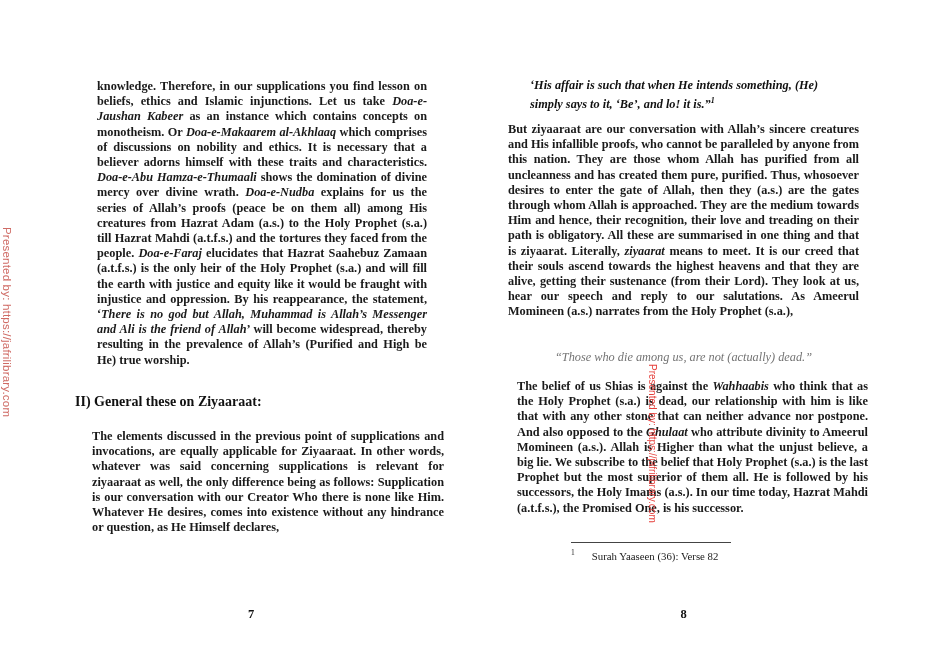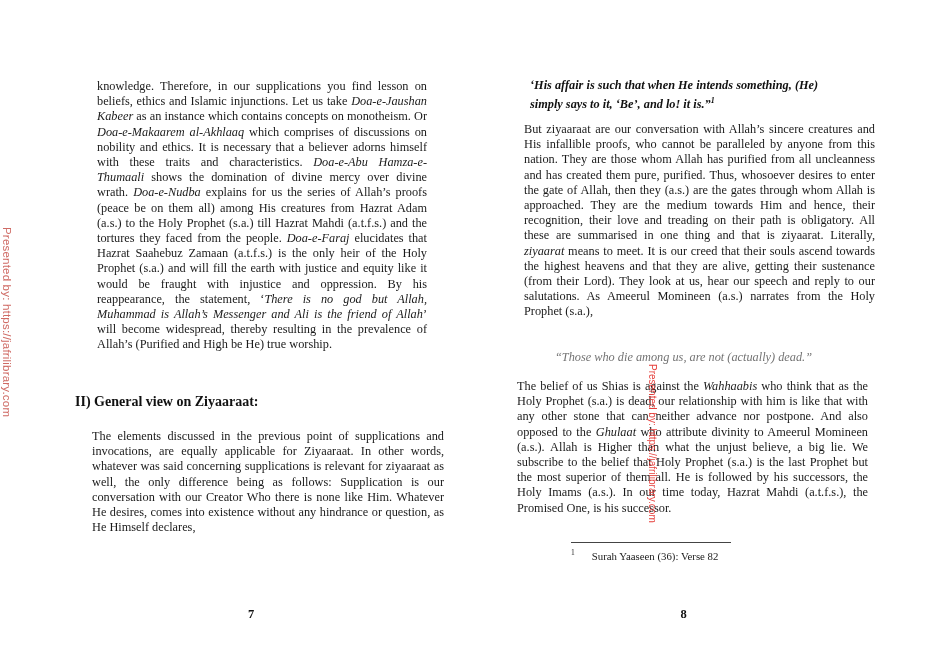--- a/index.html
+++ b/index.html
@@ -17,39 +17,40 @@
   .page{position:absolute;top:0;height:661px;}
   .page-left{left:75px;width:352px;}
   .page-right{left:508px;width:351px;}
 
   .body-text{
     margin:0;
     font-size:12.3px;
     line-height:15.2px;
     text-align:justify;
     color:#1a1a1a;
+    font-weight:bold;
   }
   .it{font-style:italic;}
 
   
   .lp-para1{position:absolute;top:79px;left:22px;width:330px;}
   .lp-heading{
     position:absolute;top:394px;left:0;margin:0;
     font-size:14px;font-weight:bold;color:#111;
   }
   .lp-para2{position:absolute;top:429px;left:17px;width:352px;}
 
   
   .rp-quote{
     position:absolute;top:78px;left:22px;width:322px;
     font-size:12.3px;line-height:15.2px;
     font-weight:bold;font-style:italic;color:#111;
   }
   .rp-quote sup{font-size:8px;font-style:italic;}
-  .rp-para1{position:absolute;top:122px;left:16px;width:351px;}
+  .rp-para1{position:absolute;top:122px;left:0;width:351px;}
   .rp-hadith{
     position:absolute;top:350px;left:0;width:351px;
     font-size:12.3px;font-style:italic;text-align:center;color:#737373;
   }
   .rp-para2{position:absolute;top:379px;left:9px;width:351px;}
 
   .rp-footnote{position:absolute;top:542px;left:16px;width:351px;font-size:10.8px;color:#1a1a1a;margin-left:47px;}
   .footnote-rule{width:160px;border-top:1px solid #444;margin-bottom:5px;}
   .rp-footnote sup{font-size:7.5px;margin-right:17px;}
 
@@ -79,21 +80,21 @@
 </style>
 </head>
 <body>
 
 <div class="canvas">
 
   <div class="watermark wm-left" style="color: rgb(207, 107, 101);">Presented by: https://jafrilibrary.com</div>
 
   <div class="page page-left">
     <p class="body-text lp-para1"><span>knowledge. Therefore, in our supplications you find lesson on beliefs, ethics and Islamic injunctions. Let us take </span><span class="it">Doa-e-Jaushan Kabeer</span><span> as an instance which contains concepts on monotheism. Or </span><span class="it">Doa-e-Makaarem al-Akhlaaq</span><span> which comprises of discussions on nobility and ethics. It is necessary that a believer adorns himself with these traits and characteristics. </span><span class="it">Doa-e-Abu Hamza-e-Thumaali</span><span> shows the domination of divine mercy over divine wrath. </span><span class="it">Doa-e-Nudba</span><span> explains for us the series of Allah’s proofs (peace be on them all) among His creatures from Hazrat Adam (a.s.) to the Holy Prophet (s.a.) till Hazrat Mahdi (a.t.f.s.) and the tortures they faced from the people. </span><span class="it">Doa-e-Faraj</span><span> elucidates that Hazrat Saahebuz Zamaan (a.t.f.s.) is the only heir of the Holy Prophet (s.a.) and will fill the earth with justice and equity like it would be fraught with injustice and oppression. By his reappearance, the statement, ‘</span><span class="it">There is no god but Allah, Muhammad is Allah’s Messenger and Ali is the friend of Allah</span><span>’ will become widespread, thereby resulting in the prevalence of Allah’s (Purified and High be He) true worship.</span></p>
-    <h2 class="lp-heading">II) General view on Ziyaaraat:</h2>
+    <h2 class="lp-heading">II) General these on Ziyaaraat:</h2>
     <p class="body-text lp-para2">The elements discussed in the previous point of supplications and invocations, are equally applicable for Ziyaaraat. In other words, whatever was said concerning supplications is relevant for ziyaaraat as well, the only difference being as follows: Supplication is our conversation with our Creator Who there is none like Him. Whatever He desires, comes into existence without any hindrance or question, as He Himself declares,</p>
     <div class="page-number">7</div>
   </div>
 
   <div class="page page-right">
     <div class="rp-quote">
       <span>‘His affair is such that when He intends something, (He) simply says to it, ‘Be’, and lo! it is.”</span><sup>1</sup>
     </div>
     <p class="body-text rp-para1"><span>But ziyaaraat are our conversation with Allah’s sincere creatures and His infallible proofs, who cannot be paralleled by anyone from this nation. They are those whom Allah has purified from all uncleanness and has created them pure, purified. Thus, whosoever desires to enter the gate of Allah, then they (a.s.) are the gates through whom Allah is approached. They are the medium towards Him and hence, their recognition, their love and treading on their path is obligatory. All these are summarised in one thing and that is ziyaarat. Literally, </span><span class="it">ziyaarat</span><span> means to meet. It is our creed that their souls ascend towards the highest heavens and that they are alive, getting their sustenance (from their Lord). They look at us, hear our speech and reply to our salutations. As Ameerul Momineen (a.s.) narrates from the Holy Prophet (s.a.),</span></p>
     <div class="rp-hadith">“Those who die among us, are not (actually) dead.”</div>

